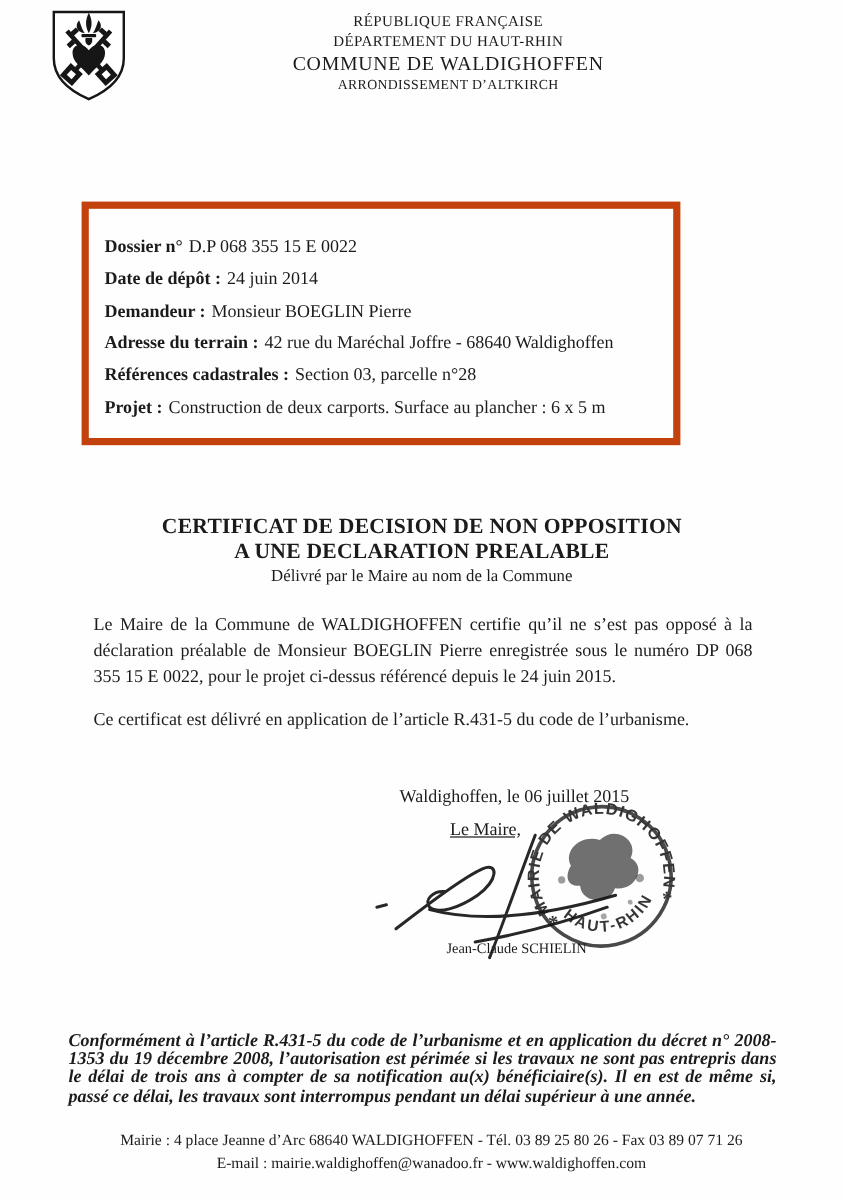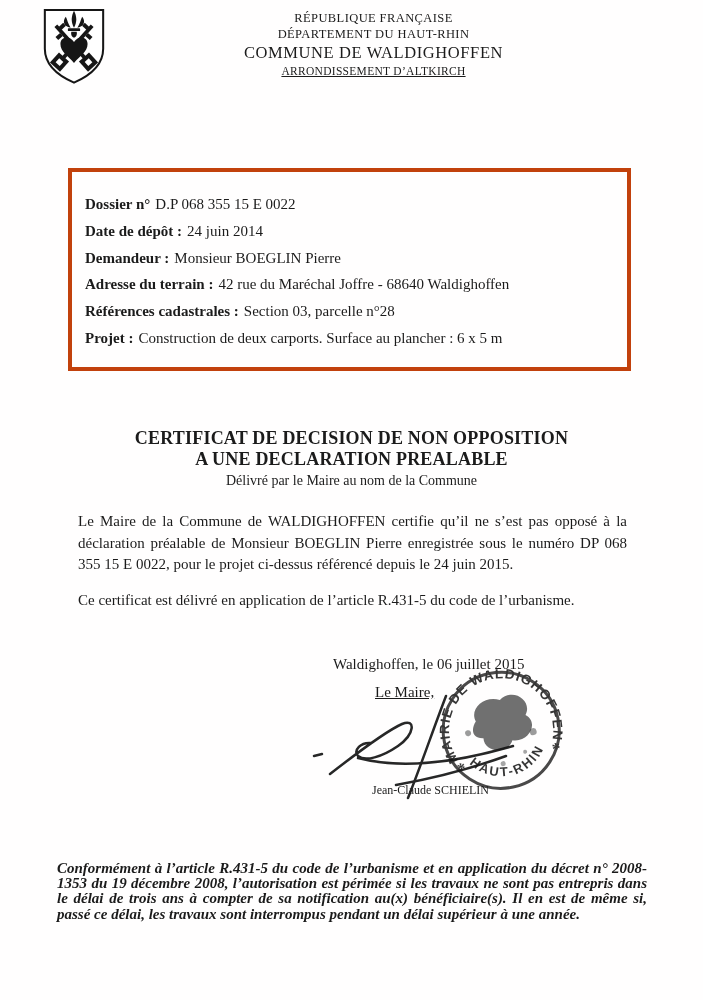--- a/index.html
+++ b/index.html
@@ -15,26 +15,26 @@
 
   
   .arms { position:absolute; left:40px; top:8px; width:68px; height:78px; }
   .header-text {
     position:absolute; top:11px; left:0; right:0;
     text-align:center; padding-left:44px;
     line-height:1.25;
   }
   .h-small  { font-size:12.5px; letter-spacing:.4px; }
   .h-big    { font-size:16.5px; letter-spacing:.6px; margin-top:1px; }
-  .h-tiny   { font-size:11.5px; letter-spacing:.3px;text-decoration:underline; }
+  .h-tiny   { font-size:11.5px; letter-spacing:.3px; }
 
   
   .dossier-box {
-    position:absolute; left:68px; top:168px; width:563px; height:203px;
-    border:4px solid #c2410c; padding:24px 10px 0 13px;
+    position:absolute; left:68px; top:168px; width:499px; height:203px;
+    border:6px solid #c2410c; padding:24px 10px 0 13px;
   }
   .dossier-box .row { font-size:15px; height:26.8px; white-space:nowrap; }
   .dossier-box .lbl { font-weight:bold; }
   .dossier-box .val { margin-left:5px; }
 
   
   .title-block { position:absolute; top:428px; left:0; right:0; text-align:center; }
   .title-line { font-size:18px; font-weight:bold; line-height:21px; letter-spacing:.2px; }
   .title-sub  { font-size:14px; font-weight:normal; margin-top:3px; }
 
@@ -165,14 +165,18 @@
       <path d="M50,68 C95,80 150,72 205,56"></path>
       <path d="M88,95 C122,89 162,79 198,66"></path>
       <path d="M138,6 C125,40 112,78 100,108"></path>
     </g>
   </svg>
 
   <div class="signer">Jean-Claude SCHIELIN</div>
 
   <div class="legal">Conformément à l’article R.431-5 du code de l’urbanisme et en application du décret n° 2008-1353 du 19 décembre 2008, l’autorisation est périmée si les travaux ne sont pas entrepris dans le délai de trois ans à compter de sa notification au(x) bénéficiaire(s). Il en est de même si, passé ce délai, les travaux sont interrompus pendant un délai supérieur à une année.</div>
 
+  <div class="footer">
+    <div>Mairie : 4 place Jeanne d’Arc 68640 WALDIGHOFFEN - Tél. 03 89 25 80 26 - Fax 03 89 07 71 26</div>
+    <div>E-mail : mairie.waldighoffen@wanadoo.fr - www.waldighoffen.com</div>
+  </div>
 
 </div>
 
 </body></html>

